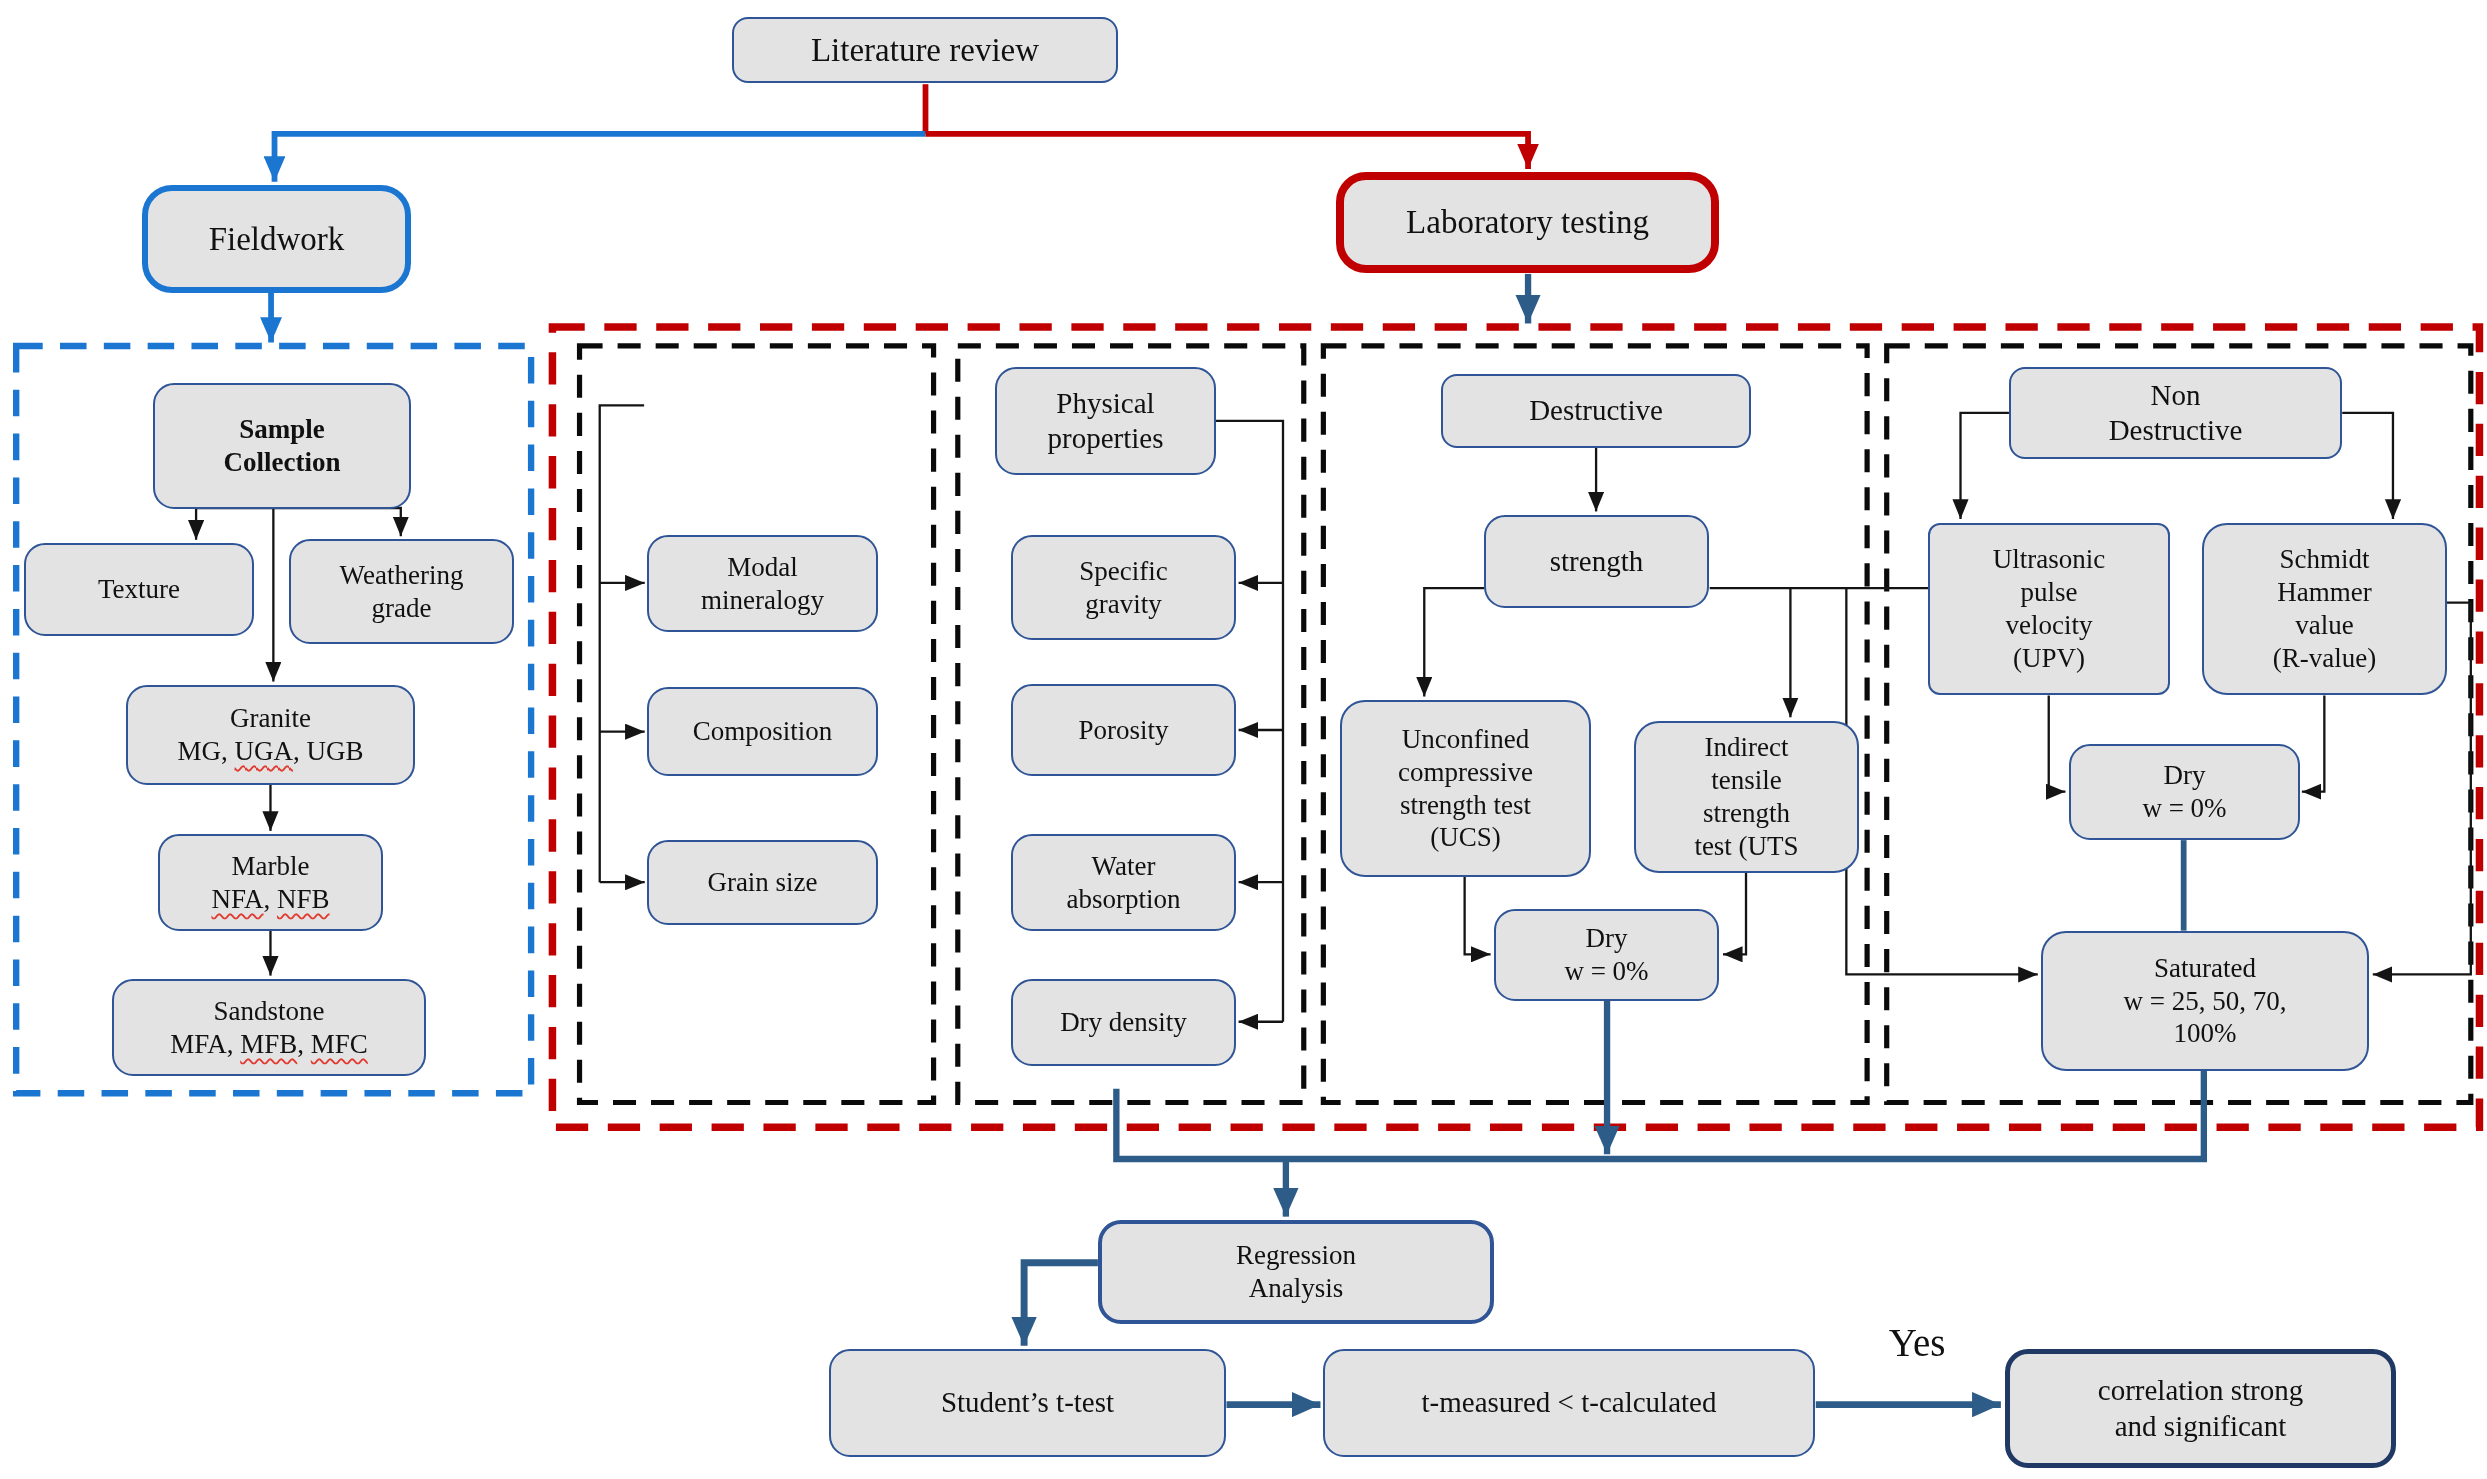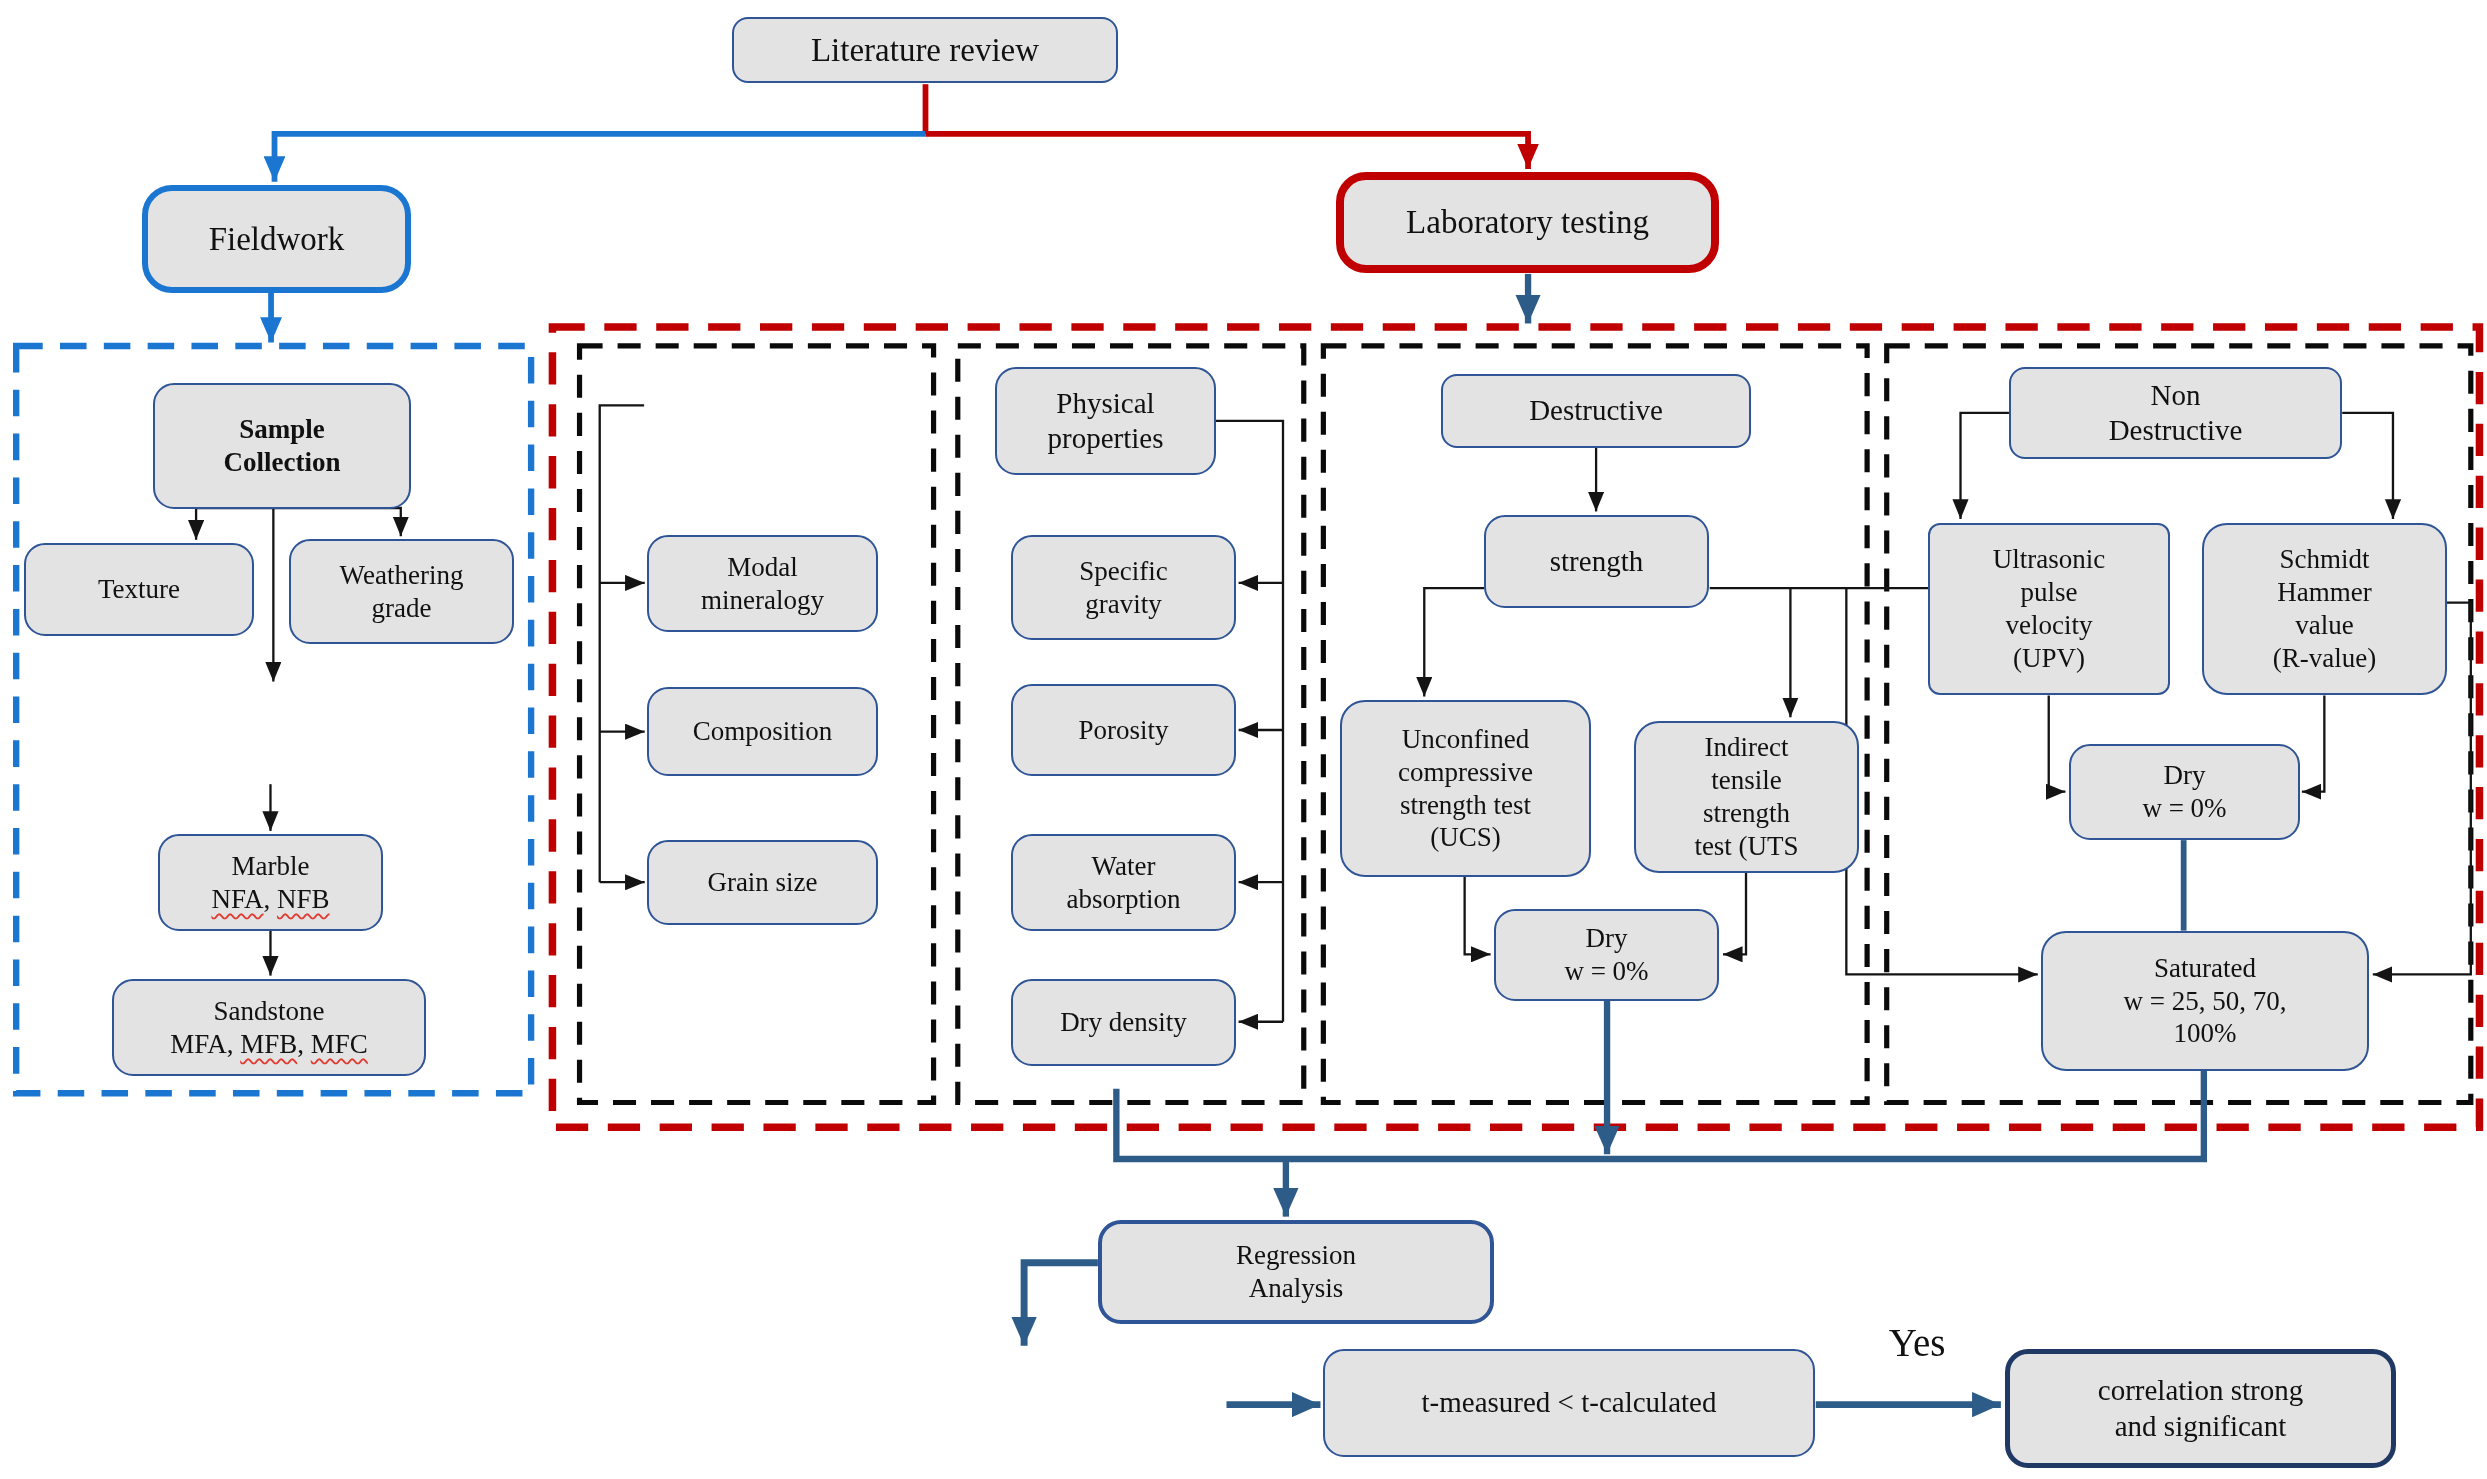--- a/index.html
+++ b/index.html
@@ -142,20 +142,26 @@
     <div class="txt">Sample
 Collection</div>
   </div>
   <div class="node" style="left:24px;top:543px;width:230px;height:93px;">
     <div class="txt">Texture</div>
   </div>
   <div class="node" style="left:289px;top:539px;width:225px;height:105px;">
     <div class="txt">Weathering
 grade</div>
   </div>
+  <div class="node" style="left:126px;top:685px;width:289px;height:100px;">
+    <div class="stack">
+      <span class="row">Granite</span>
+      <span class="row"><span>MG, </span><span class="wavy">UGA</span><span>, UGB</span></span>
+    </div>
+  </div>
   <div class="node" style="left:112px;top:979px;width:314px;height:97px;">
     <div class="stack">
       <span class="row">Sandstone</span>
       <span class="row"><span>MFA, </span><span class="wavy">MFB</span><span>, </span><span class="wavy">MFC</span></span>
     </div>
   </div>
   <div class="node" style="left:158px;top:834px;width:225px;height:97px;">
     <div class="stack">
       <span class="row">Marble</span>
       <span class="row"><span class="wavy">NFA</span><span>, </span><span class="wavy">NFB</span></span>
@@ -238,20 +244,23 @@
   <div class="node" style="left:2041px;top:931px;width:328px;height:140px;border-radius:25px;">
     <div class="txt">Saturated
 w = 25, 50, 70,
 100%</div>
   </div>
 
   <div class="node b-reg" style="left:1098px;top:1220px;width:396px;height:104px;border-radius:23px;">
     <div class="txt">Regression
 Analysis</div>
   </div>
+  <div class="node" style="left:829px;top:1349px;width:397px;height:108px;font-size:29px;">
+    <div class="txt">Student’s t-test</div>
+  </div>
   <div class="node" style="left:1323px;top:1349px;width:492px;height:108px;font-size:29px;">
     <div class="txt">t-measured &lt; t-calculated</div>
   </div>
   <div class="node b-corr" style="left:2005px;top:1349px;width:391px;height:119px;font-size:29px;border-radius:23px;">
     <div class="txt">correlation strong
 and significant</div>
   </div>
 
   <div id="yes-label">Yes</div>
 

